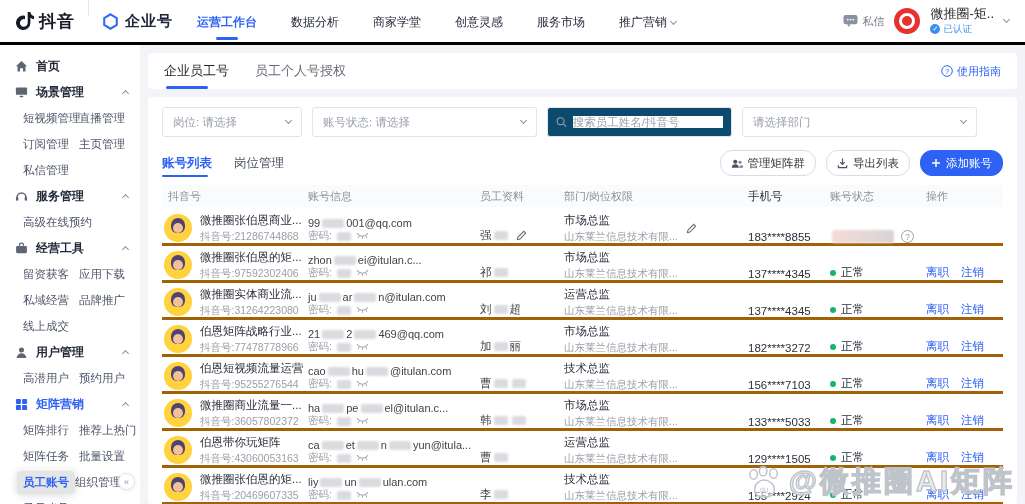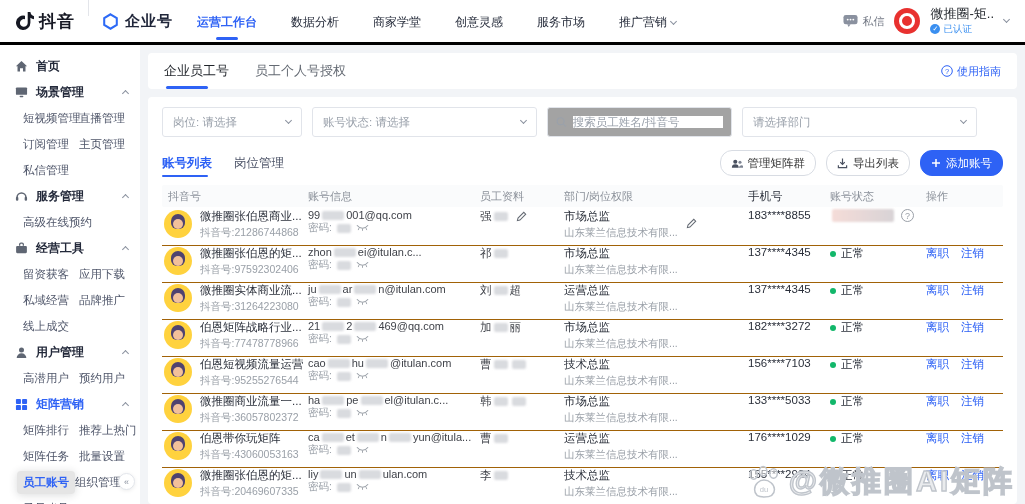--- a/index.html
+++ b/index.html
@@ -40,33 +40,33 @@
   .main{position:absolute;left:140px;top:45px;right:0;bottom:0;padding:8px 8px 0 8px;overflow:hidden}
   .head-card{background:#fff;border-radius:4px;height:36px;display:flex;align-items:center;padding:0 16px}
   .page-tab{font-size:13px;color:#646a73;margin-right:26px;position:relative;height:36px;display:flex;align-items:center;cursor:pointer}
   .page-tab.active{color:#1f2329;font-weight:normal}
   .page-tab.active::after{content:"";position:absolute;bottom:0;left:2px;width:42px;height:3px;background:#2e62f5;border-radius:2px}
   .guide{margin-left:auto;color:#2e62f5;font-size:11px;display:flex;gap:4px;align-items:center;cursor:pointer}
   .body-card{background:#fff;border-radius:4px;margin-top:8px;height:calc(100% - 44px);padding:10px 14px 0 14px;position:relative;overflow:hidden}
   .filters{display:flex;gap:10px;height:30px}
   .select{height:30px;border:1px solid #e1e4ea;border-radius:3px;display:flex;align-items:center;padding:0 10px;font-size:11.5px;color:#9aa1ab;background:#fff;cursor:pointer}
   .select .chev{margin-left:auto}
-  .searchbox{height:30px;border:1px solid #e1e4ea;border-radius:3px;display:flex;align-items:center;padding:0 8px;gap:6px;background:#a3a3a3;width:185px}
+  .searchbox{height:30px;border:1px solid #e1e4ea;border-radius:3px;display:flex;align-items:center;padding:0 8px;gap:6px;background:#0c4a6e;width:185px}
   .searchbox input{border:none;outline:none;font-size:11.5px;width:100%;color:#333;font-family:inherit}
   .searchbox input::placeholder{color:#9aa1ab}
   .list-head{display:flex;align-items:center;margin-top:12px;height:28px}
   .list-tab{font-size:12.5px;color:#4e5569;margin-right:22px;position:relative;height:28px;display:flex;align-items:center;cursor:pointer}
   .list-tab.active{color:#2e62f5;font-weight:bold}
   .list-tab.active::after{content:"";position:absolute;bottom:0;left:0;width:46px;height:2.5px;background:#2e62f5;border-radius:2px}
   .list-actions{margin-left:auto;display:flex;gap:10px}
   .btn{height:26px;border:1px solid #d8dce3;border-radius:12px;background:#fff;display:flex;align-items:center;gap:5px;padding:0 10px;font-size:11.5px;color:#333;cursor:pointer;font-family:inherit}
   .btn.primary{background:#2e62f5;border-color:#2e62f5;color:#fff}
   
   .thead{display:flex;align-items:center;height:22px;background:#fafbfc;border-radius:2px;font-size:11px;color:#8a9099;margin-top:8px;margin-bottom:2px}
-  .trow{display:flex;align-items:flex-start;height:37px;border-bottom:1px solid #a16207}
+  .trow{display:flex;align-items:flex-end;height:37px;border-bottom:3px solid #a16207}
   .c1{width:146px;display:flex;align-items:center;gap:8px;padding-left:2px}
   .c2{width:172px}.c3{width:84px;display:flex;align-items:center;gap:6px}
   .c4{width:184px;display:flex;align-items:center;gap:8px}
   .c5{width:82px;font-size:11.5px;color:#2a2f3a}
   .c6{width:96px;display:flex;align-items:center;gap:5px}
   .c7{width:68px;display:flex;gap:12px}
   .stack{display:flex;flex-direction:column;line-height:1.35;min-width:0}
   .rname{font-size:11.5px;color:#2a2f3a;white-space:nowrap;overflow:hidden;text-overflow:ellipsis;max-width:118px}
   .rsub{font-size:10.5px;color:#9aa0a8;white-space:nowrap;display:flex;align-items:center;gap:3px}
   .remail{font-size:11px;color:#40434a;white-space:nowrap;display:block}
@@ -627,21 +627,21 @@
     </div>
     <div class="c3">
             <span class="remp">曹<span class="redact xs"></span></span>
           </div>
     <div class="c4">
       <span class="stack">
         <span class="rname">运营总监</span>
         <span class="rsub">山东莱兰信息技术有限...</span>
       </span>
     </div>
-    <div class="c5">176****1029</div>
+    <div class="c5">129****1505</div>
     <div class="c6">
             <span class="dot"></span>
             <span class="status-text">正常</span>
           </div>
     <div class="c7">
             <span class="link">离职</span>
             <span class="link">注销</span>
           </div>
   </div>
 

